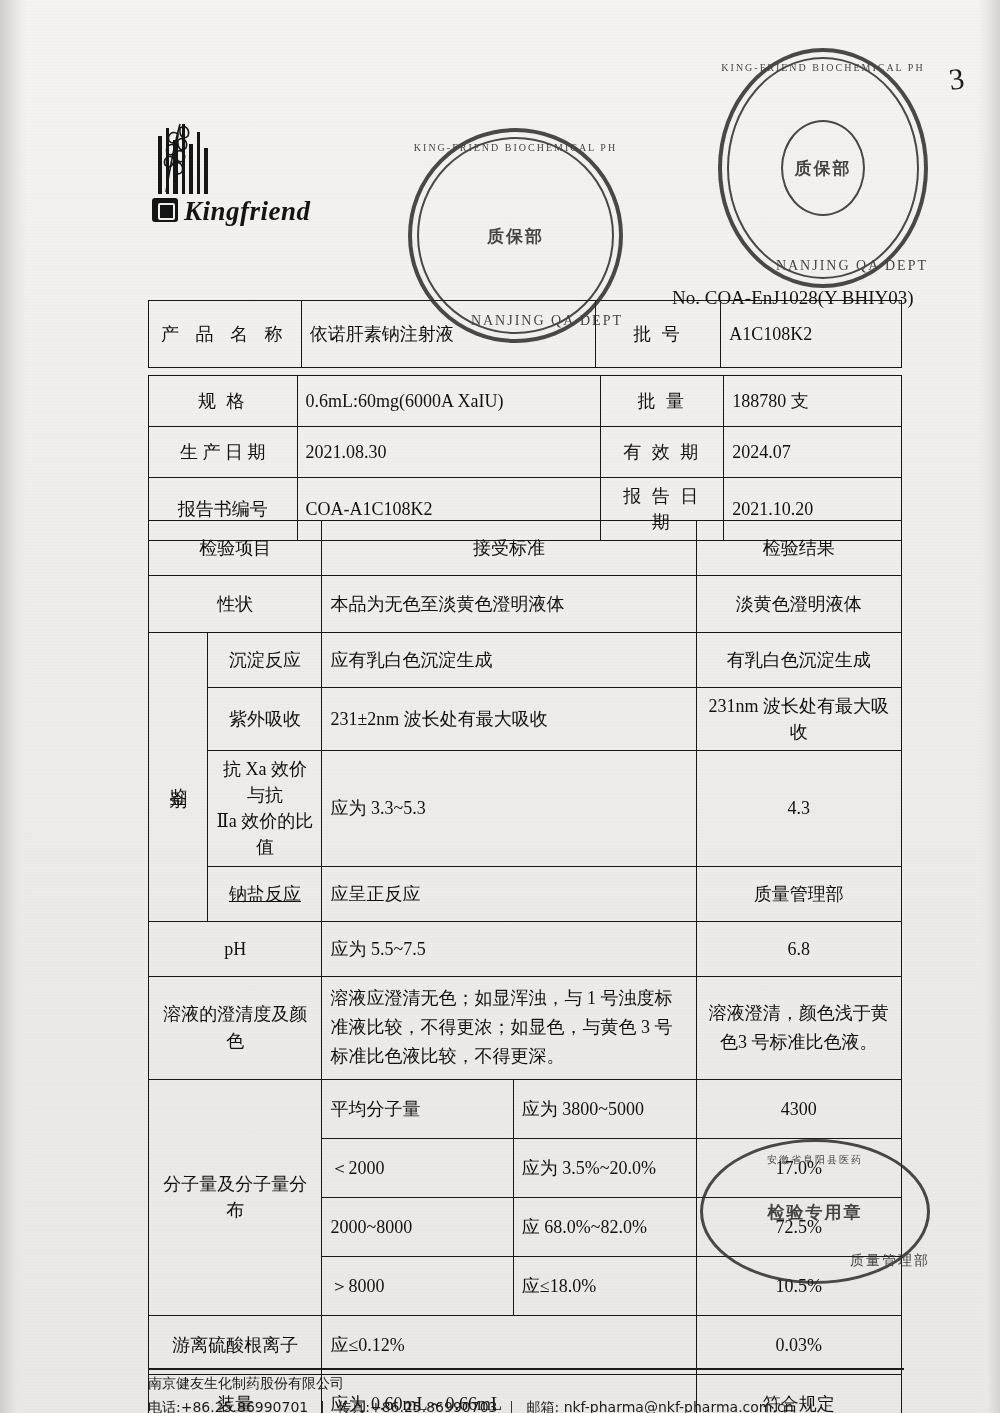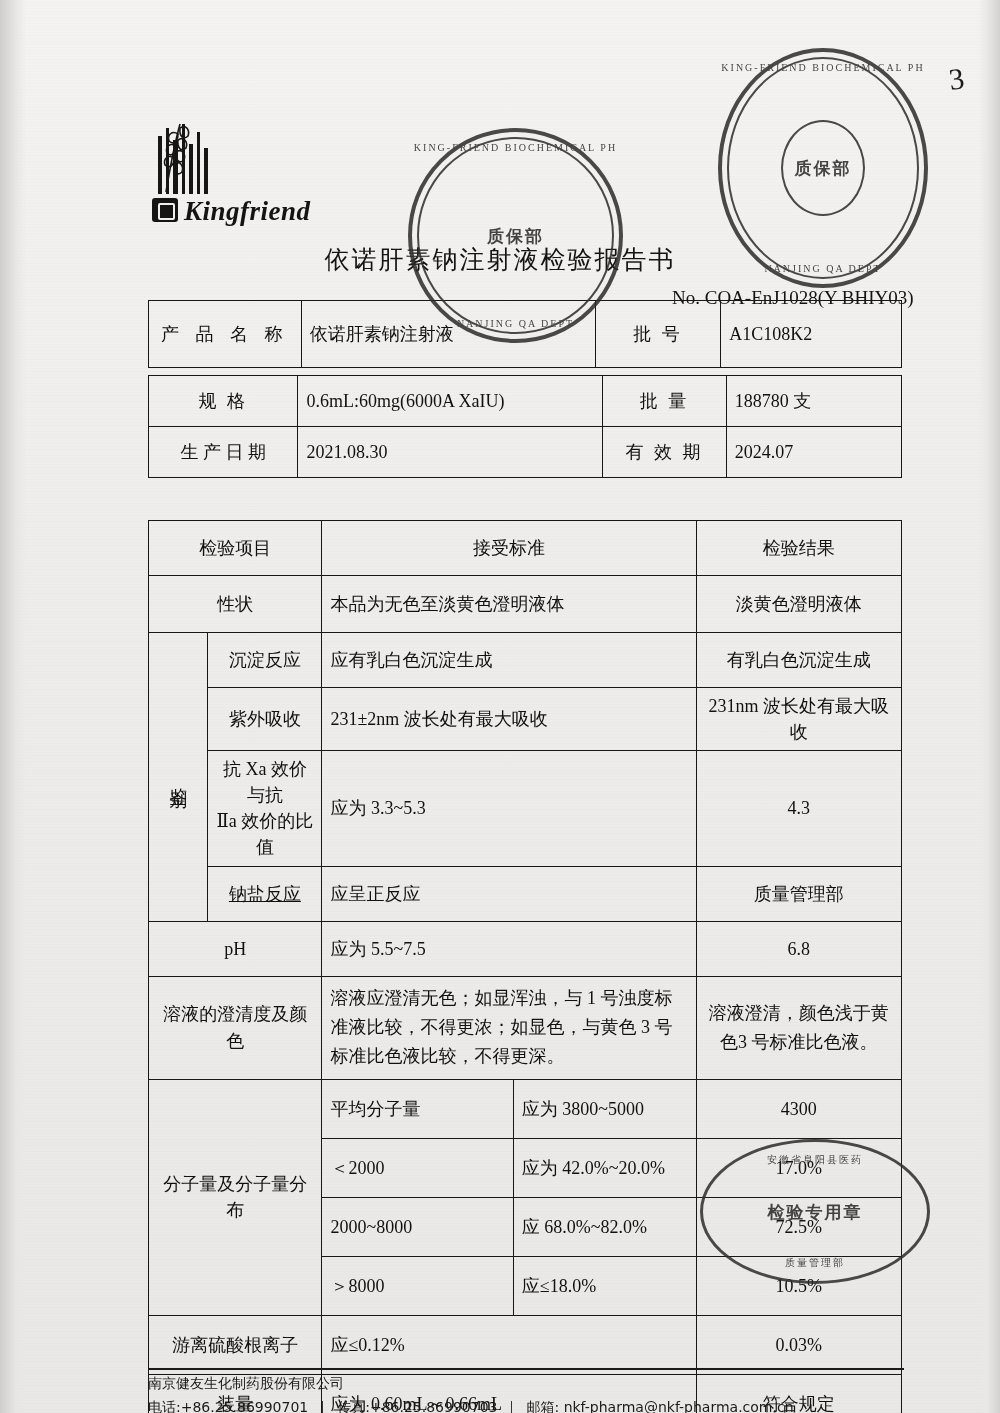--- a/index.html
+++ b/index.html
@@ -112,22 +112,22 @@
   }
   .stamp .txt{
     position:absolute;left:0;right:0;top:50%;transform:translateY(-50%);
     text-align:center;font-size:17px;font-weight:bold;letter-spacing:2px;color:#262626;
   }
   .stamp .arc{
     position:absolute;left:0;right:0;top:14px;text-align:center;
     font-size:10px;letter-spacing:2px;color:#262626;
   }
   .stamp .arc-b{
-    position:absolute;left:0;right:0;bottom:14px;text-align:center;
-    font-size:10px;letter-spacing:2px;color:#262626;
+    position:absolute;left:0;right:0;bottom:14px;text-align:right;
+    font-size:14px;letter-spacing:2px;color:#262626;
   }
   #stamp-qa-1{left:408px;top:128px;width:215px;height:215px;}
   #stamp-qa-2{left:718px;top:48px;width:210px;height:240px;}
   #stamp-qa-3{left:700px;top:1139px;width:230px;height:145px;}
   #stamp-qa-3 .ring{border-width:3px;}
   .handnum{
     position:absolute;right:36px;top:62px;
     font-size:30px;color:#1b1b1b;
     font-family:"Liberation Serif",serif;
     transform:rotate(-8deg);
@@ -178,21 +178,20 @@
         <path d="M20 28 c-6 -4 -11 1 -9 7 c4 4 9 1 9 -7z"></path>
         <path d="M18 40 c-6 -4 -11 1 -9 7 c4 4 9 1 9 -7z"></path>
       </g>
     </svg>
     <div class="kmark"></div>
     <div class="brand">Kingfriend</div>
   </div>
 
   <div class="handnum">3</div>
 
-  <div class="doc-title">依诺肝素钠注射液检验报告书</div>
   <div class="doc-no">No. COA-EnJ1028(Y BHIY03)</div>
 
   <table id="t-head">
     <tbody>
         <tr>
       <td class="c sp" style="width:150px;height:56px;">产 品 名 称</td>
       <td class="l" style="width:310px;">依诺肝素钠注射液</td>
       <td class="c sp3" style="width:120px;border-radius:15px;">批    号</td>
       <td class="l" style="width:174px;">A1C108K2</td>
     </tr>
@@ -206,20 +205,26 @@
       <td class="l" style="width:310px;">0.6mL:60mg(6000A XaIU)</td>
       <td class="c sp3" style="width:120px;">批    量</td>
       <td class="l" style="width:174px;">188780 支</td>
     </tr>
     <tr>
       <td class="c" style="height:40px;margin-left:44px;">生 产 日 期</td>
       <td class="l">2021.08.30</td>
       <td class="c sp3">有 效 期</td>
       <td class="l">2024.07</td>
     </tr>
+    <tr>
+      <td class="c" style="height:40px;">报告书编号</td>
+      <td class="l">COA-A1C108K2</td>
+      <td class="c sp3">报 告 日 期</td>
+      <td class="l">2021.10.20</td>
+    </tr>
   </tbody>
     </table>
 
   <table id="t-main">
 
     <tbody>
         <tr>
       <td class="c" colspan="2" style="width:160px;height:44px;">检验项目</td>
       <td class="c" colspan="2" style="width:375px;">接受标准</td>
       <td class="c" style="width:219px;">检验结果</td>
@@ -269,21 +274,21 @@
     </tr>
 
     <tr>
       <td class="c" colspan="2" rowspan="4" style="width:160px;">分子量及分子量分布</td>
       <td class="l" style="width:195px;height:48px;">平均分子量</td>
       <td class="l" style="width:180px;">应为 3800~5000</td>
       <td class="c">4300</td>
     </tr>
     <tr>
       <td class="l" style="height:48px;">＜2000</td>
-      <td class="l">应为 42.0%~20.0%</td>
+      <td class="l">应为 3.5%~20.0%</td>
       <td class="c">17.0%</td>
     </tr>
     <tr>
       <td class="l" style="height:48px;">2000~8000</td>
       <td class="l">应 68.0%~82.0%</td>
       <td class="c">72.5%</td>
     </tr>
     <tr>
       <td class="l" style="height:48px;">＞8000</td>
       <td class="l">应≤18.0%</td>

